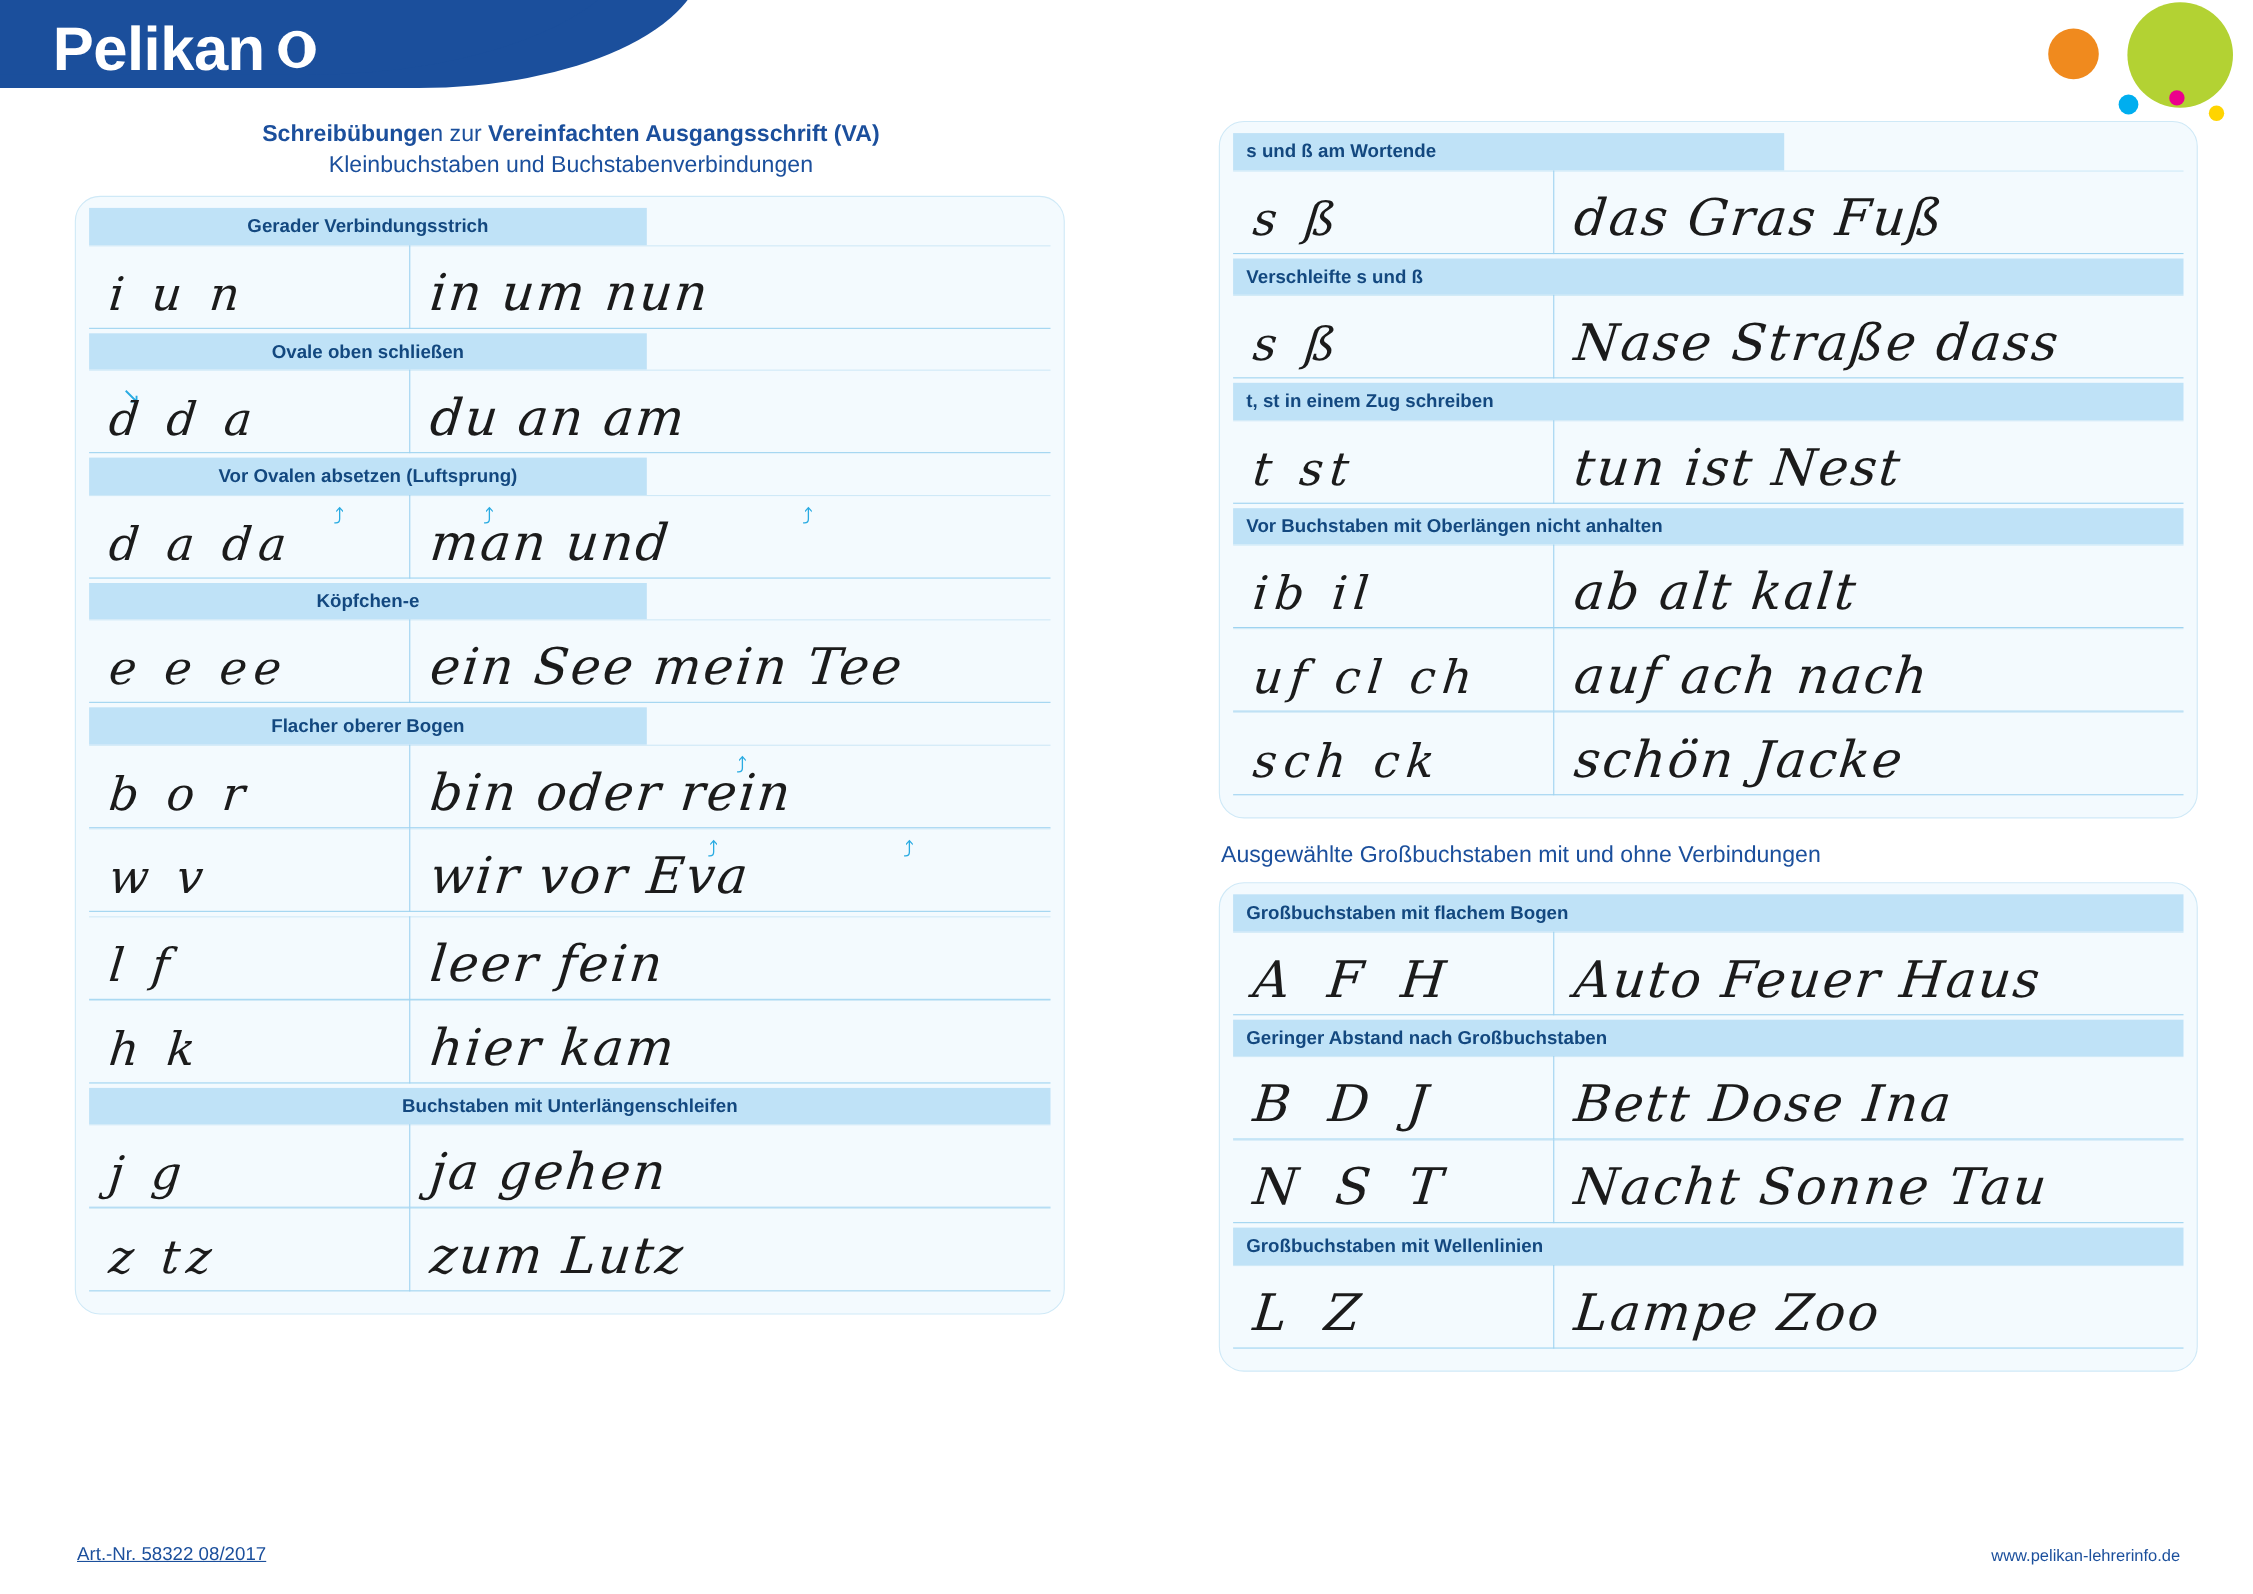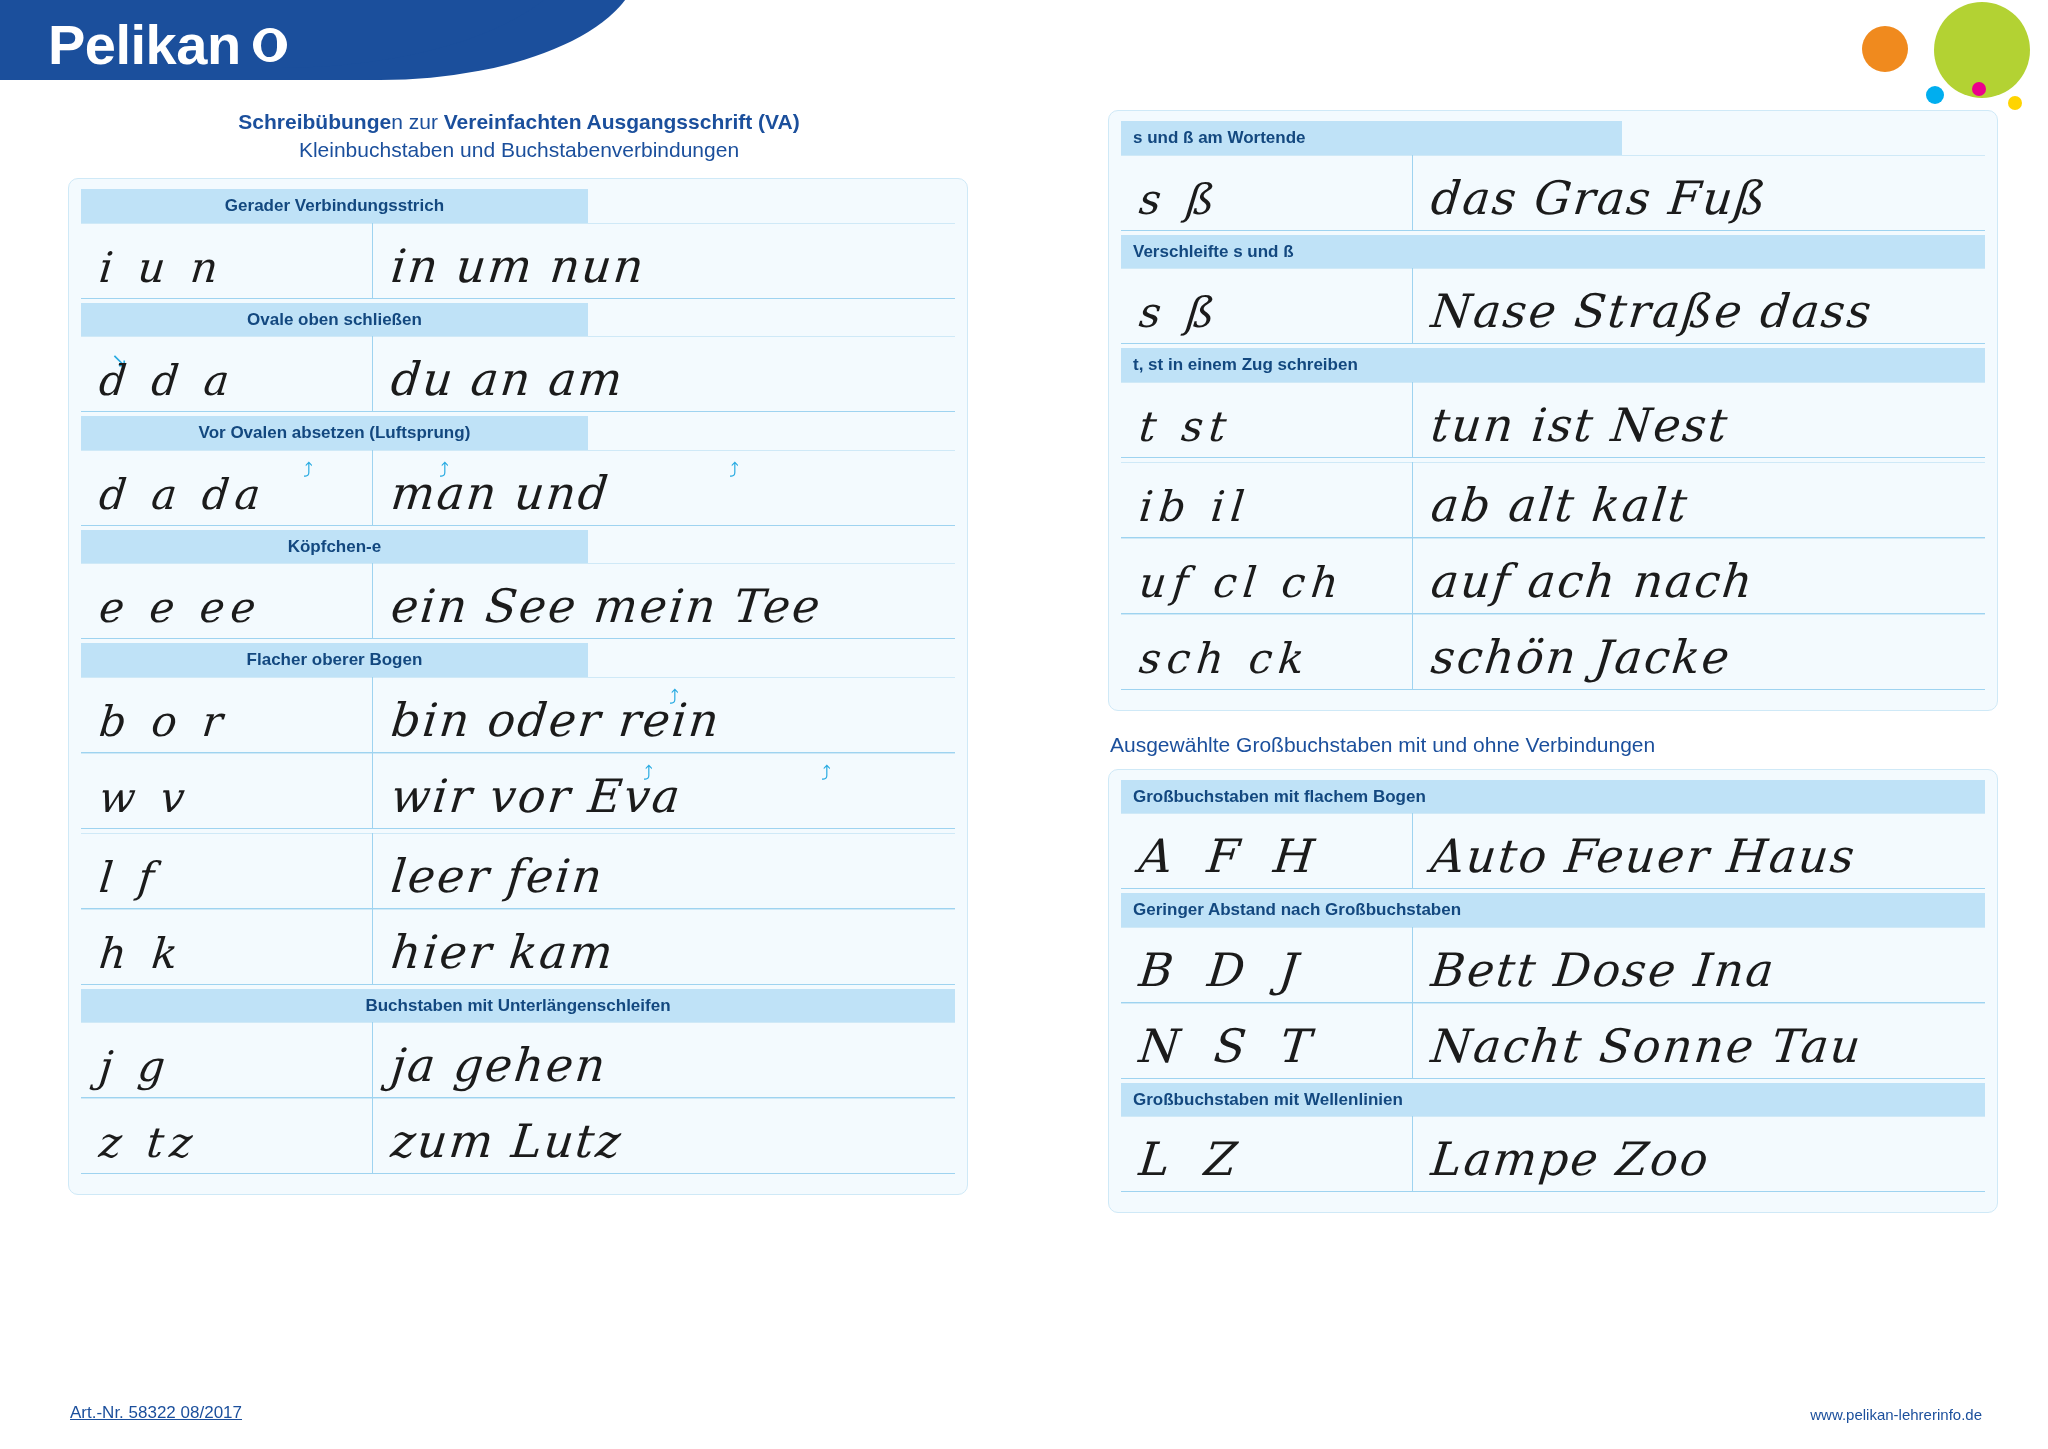--- a/index.html
+++ b/index.html
@@ -65,21 +65,21 @@
   .col-sub {
     color:#1b4f9c; font-size:21px; font-weight:normal; margin: 0 0 16px 2px;
   }
   .plain-title {
     color:#1b4f9c; font-size:21px; margin: 0 0 12px 2px;
   }
 
   .card {
     background:#f3fafe;
     border:1px solid #cfe9f7;
-    border-radius:10px;
+    border-radius:23px;
     padding: 10px 12px 16px 12px;
   }
 
   
   .section { margin-bottom: 4px; }
   .sec-head {
     background:#bfe2f7;
     color:#13487f;
     font-size:17px; font-weight:bold;
     padding: 7px 12px;
@@ -341,20 +341,21 @@
             <span class="hand small">t st</span>
           </div>
           <div class="cell right">
             <span class="hand">tun ist Nest</span>
           </div>
         </div>
       </div>
     </div>
 
     <div class="section">
+      <div class="sec-head wide">Vor Buchstaben mit Oberlängen nicht anhalten</div>
       <div class="rows">
         <div class="wrow">
           <div class="cell left">
             <span class="hand small">ib il</span>
           </div>
           <div class="cell right">
             <span class="hand">ab alt kalt</span>
           </div>
         </div>
         <div class="wrow">

